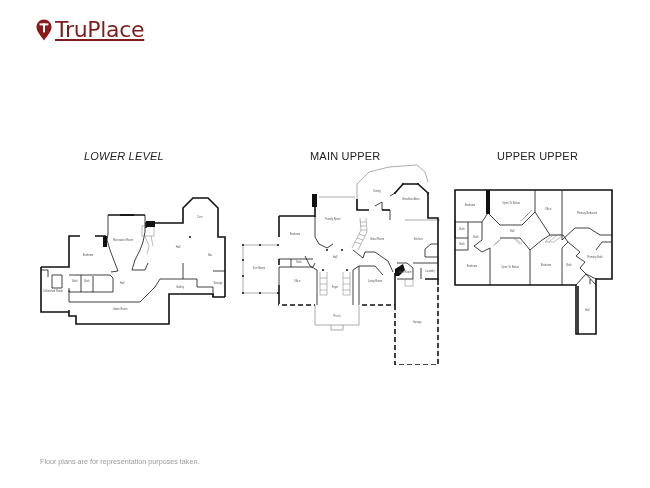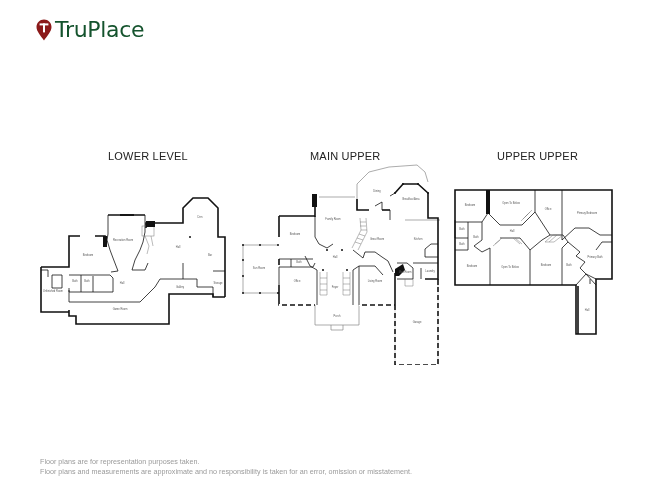--- a/index.html
+++ b/index.html
@@ -1,42 +1,42 @@
 <!DOCTYPE html>
 <html><head>
 <meta charset="utf-8">
 <style>
   html, body { margin:0; padding:0; background:#ffffff; }
   body { width:650px; height:488px; position:relative; overflow:hidden;
          font-family:"Liberation Sans", sans-serif; color:#222; }
   .logo { position:absolute; left:36px; top:19px; display:flex; align-items:center; }
   .logo-mark { width:16px; height:22px; display:block; }
-  .logo-text { font-family:"DejaVu Sans", sans-serif; font-size:22px; color:#14532d;
-               margin-left:3px; letter-spacing:-0.3px; line-height:1; }
+  .logo-text { font-family:"DejaVu Sans", sans-serif; font-size:22px; color:#7f1d1d;
+               margin-left:3px; letter-spacing:-0.3px; line-height:1;text-decoration:underline; }
   .level-title { position:absolute; top:150px; font-size:11px; color:#222;
                  letter-spacing:0.2px; white-space:nowrap; }
   .plan { position:absolute; }
   .plan svg { display:block; }
   .disclaimer { position:absolute; left:40px; top:457px; font-size:7.2px;
                 color:#9a9a9a; line-height:9.5px; white-space:nowrap; }
   .room-label { font-family:"Liberation Sans", sans-serif; font-size:2.6px; fill:#555; }
 </style>
 </head>
 <body>
 
 <div class="logo">
   <svg class="logo-mark" viewBox="0 0 16 22">
     <path d="M8 0.5 C3.8 0.5 0.5 3.8 0.5 8 C0.5 12.5 5 17 8 21.5 C11 17 15.5 12.5 15.5 8 C15.5 3.8 12.2 0.5 8 0.5 Z" fill="#8b1a1a"></path>
     <rect x="3.6" y="4.4" width="8.8" height="2" fill="#ffffff"></rect>
     <rect x="7" y="4.4" width="2" height="9" fill="#ffffff"></rect>
   </svg>
   <span class="logo-text">TruPlace</span>
 </div>
 
-<div class="level-title" style="left:108px;">LOWER LEVEL</div>
+<div class="level-title" style="left:84px;font-style:italic;">LOWER LEVEL</div>
 <div class="level-title" style="left:310px;">MAIN UPPER</div>
 <div class="level-title" style="left:497px;">UPPER UPPER</div>
 
 <div class="plan" style="left:35px; top:190px;">
   <svg width="200" height="140" viewBox="0 0 200 140">
     <g fill="none" stroke="#111" stroke-width="1.6" stroke-linejoin="miter">
 
       <path d="M6 77 L34 77 L34 46 L45 46"></path>
       <path d="M60 46 L70 46 L70 56"></path>
       <path d="M73 25 L110 25"></path>
@@ -234,14 +234,13 @@
       <text x="96" y="86">Bedroom</text>
       <text x="119" y="86">Bath</text>
       <text x="145" y="78">Primary Bath</text>
       <text x="137" y="131">Hall</text>
     </g>
   </svg>
 </div>
 
 <div class="disclaimer">
   <div>Floor plans are for representation purposes taken.</div>
-  <div>Floor plans and measurements are approximate and no responsibility is taken for an error, omission or misstatement.</div>
 </div>
 
 </body></html>

